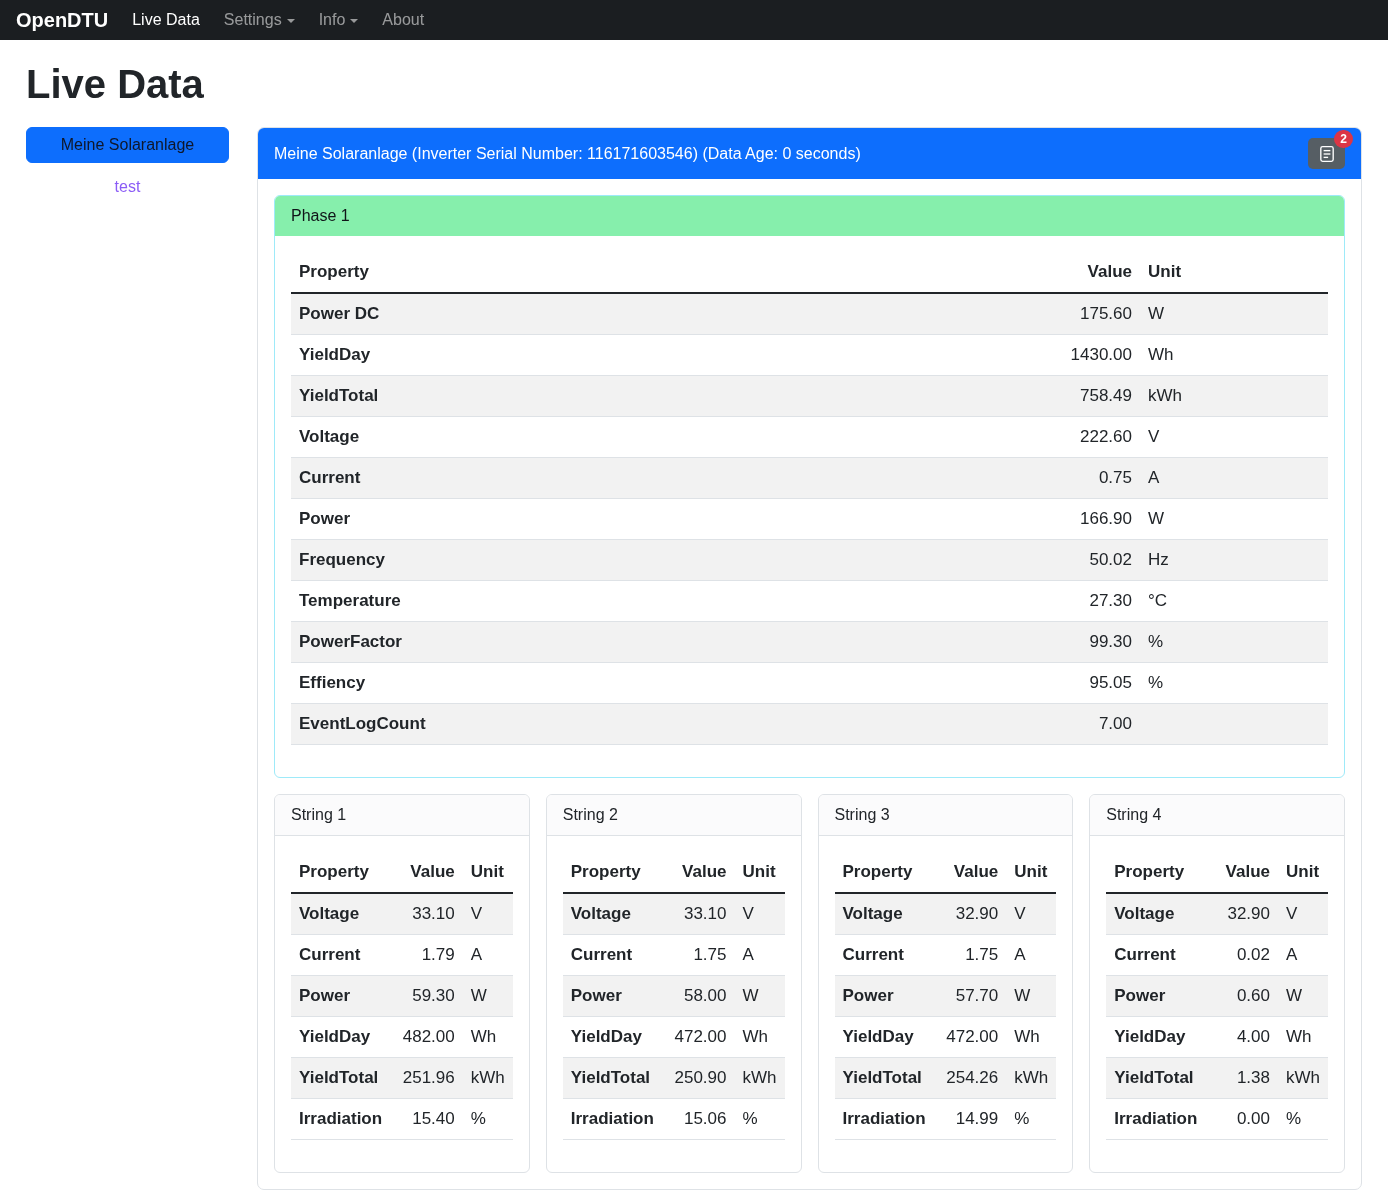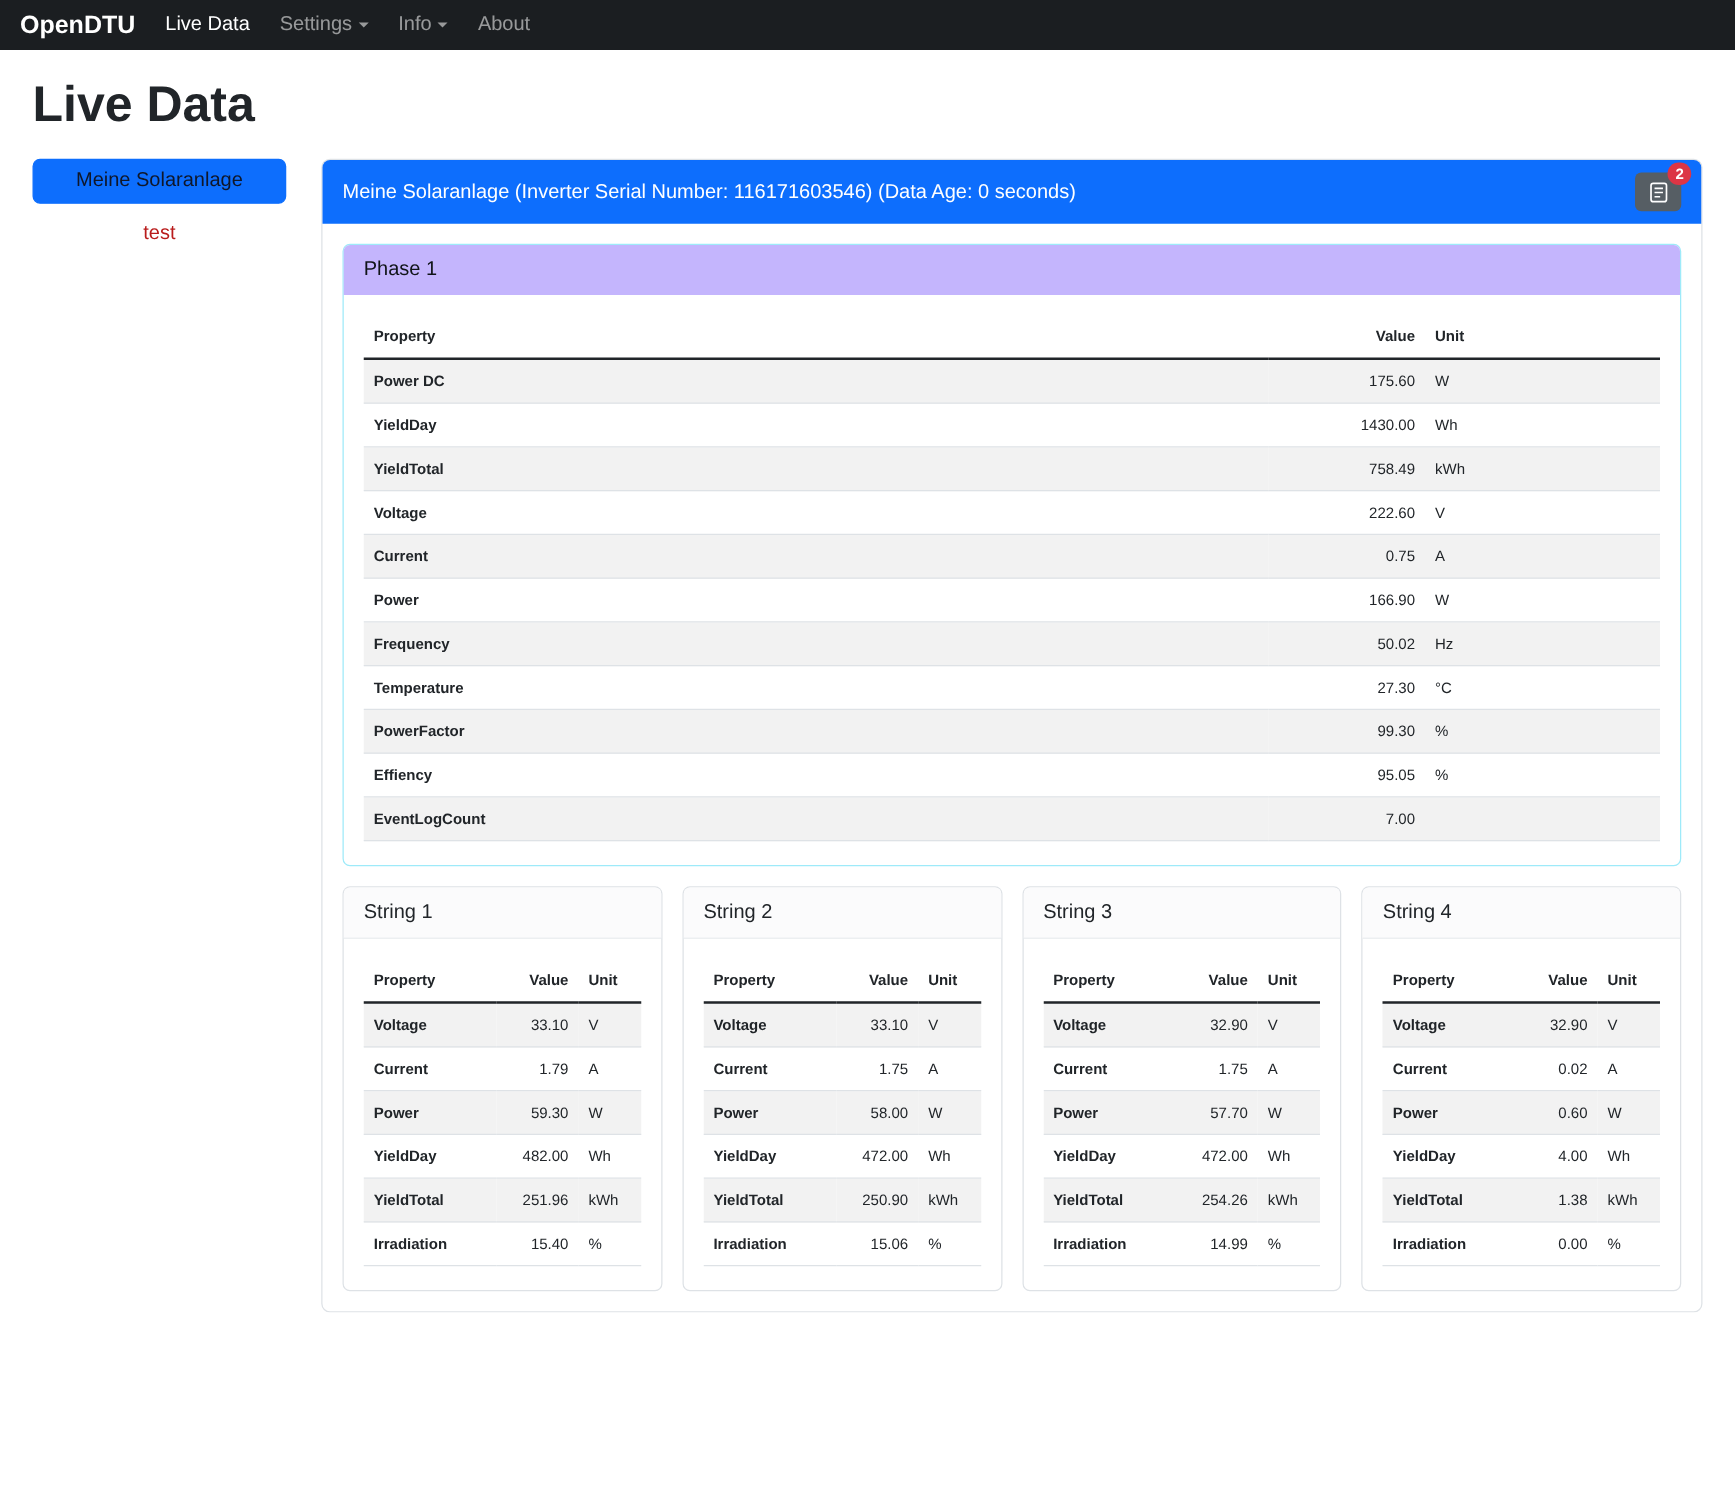--- a/index.html
+++ b/index.html
@@ -64,21 +64,21 @@
     border-radius: 6px;
     font-size: 16px;
     font-family: inherit;
     padding: 8px 10px;
     text-align: center;
     cursor: pointer;
   }
   .inv-link {
     display: block;
     text-align: center;
-    color: #b91c1c;
+    color: #8b5cf6;
     margin-top: 15px;
     cursor: pointer;
     text-decoration: none;
   }
 
   
   .card-main {
     flex: 1;
     border: 1px solid #dee2e6;
     border-radius: 7px;
@@ -120,33 +120,33 @@
   }
   .card-main-body { padding: 16px; }
 
   
   .phase-card {
     border: 1px solid #9eeaf9;
     border-radius: 6px;
     background: #fff;
   }
   .phase-header {
-    background: #c4b5fd;
+    background: #86efac;
     color: #101418;
     padding: 11px 16px;
     border-radius: 5px 5px 0 0;
   }
   .phase-body { padding: 16px; }
 
   
   table.data-table {
     width: 100%;
     border-collapse: collapse;
-    font-size: 12px;
-    margin-bottom: 3px;
+    font-size: 17px;
+    margin-bottom: 16px;
   }
   .data-table th, .data-table td {
     padding: 10px 8px;
     text-align: left;
     vertical-align: middle;
   }
   .data-table thead th { border-bottom: 2px solid #212529; font-weight: 700; }
   .data-table thead th.cell-val { text-align: right; }
   .data-table tbody th.cell-prop { font-weight: 700; }
   .data-table td.cell-val { text-align: right; }

